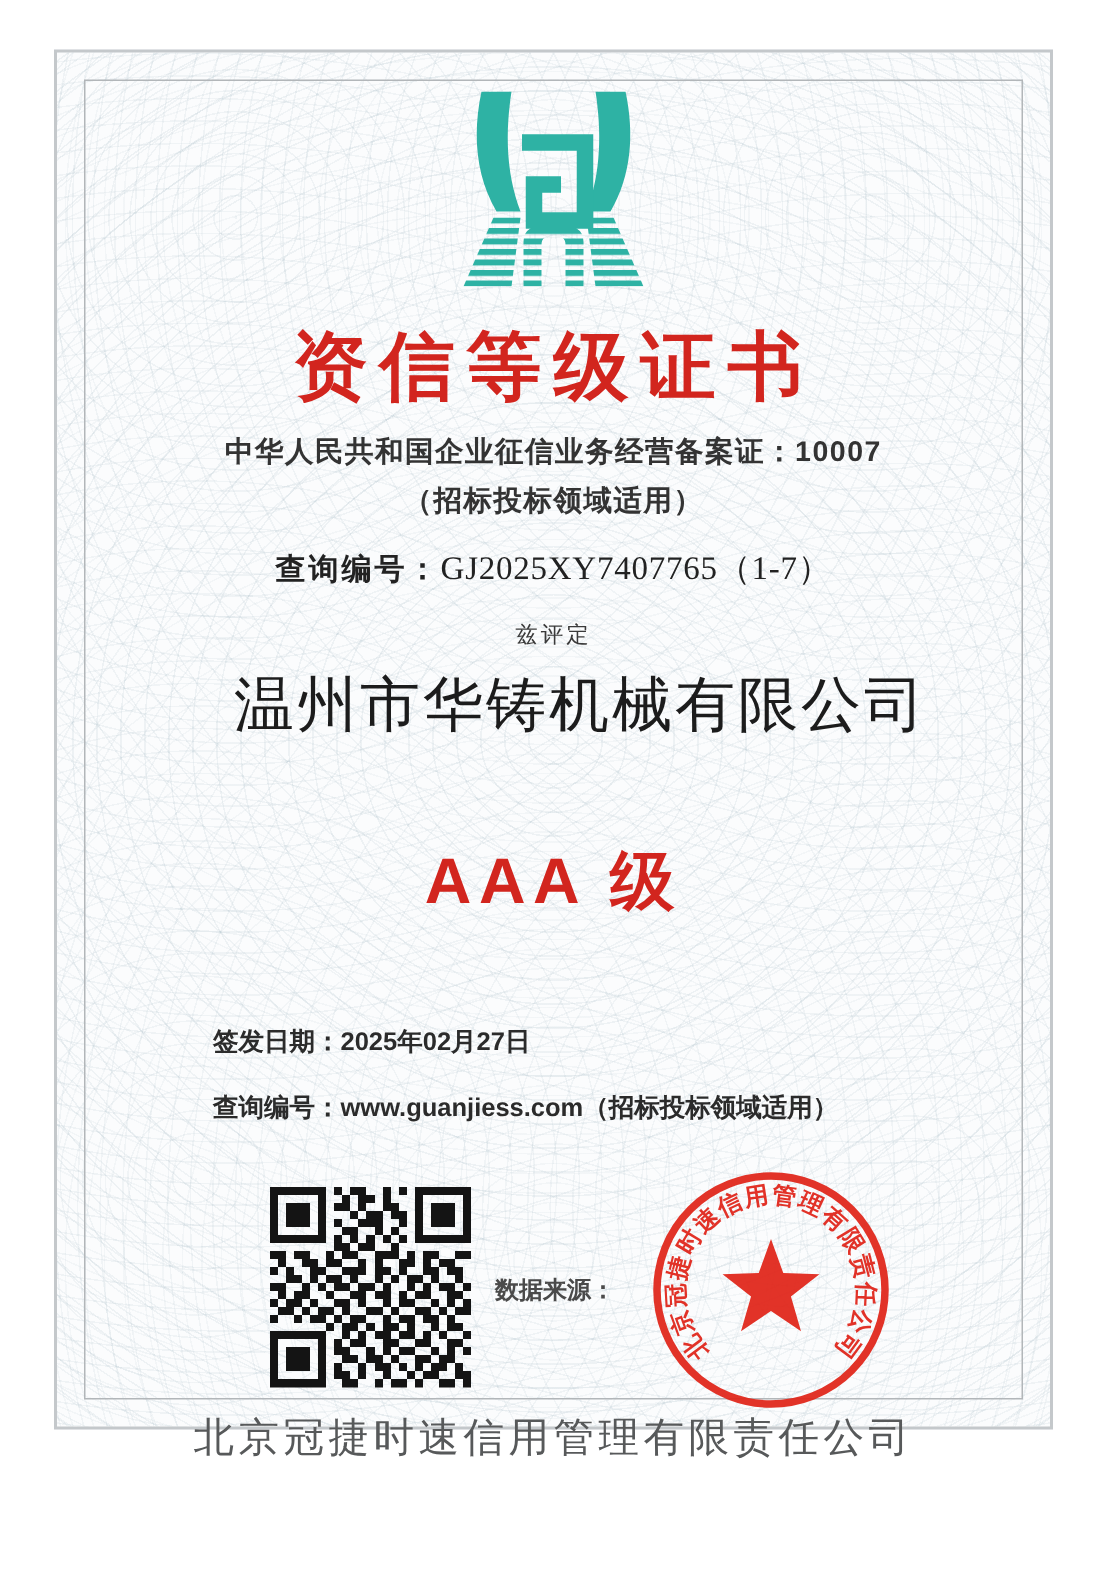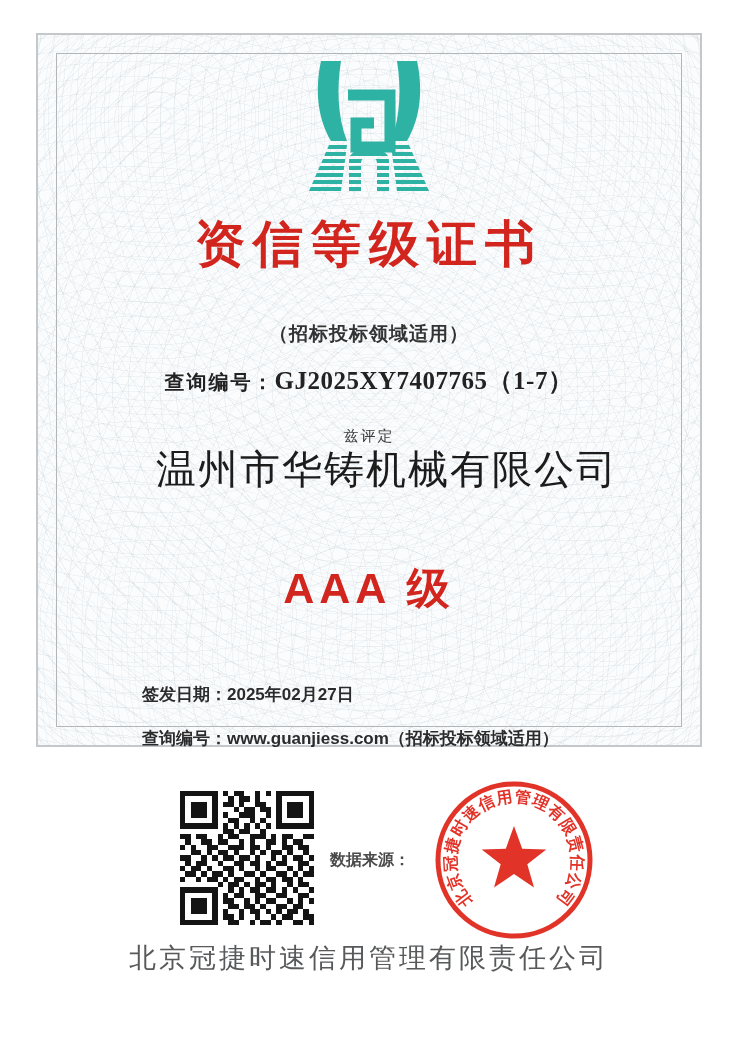--- a/index.html
+++ b/index.html
@@ -2,21 +2,21 @@
 <html><head>
 <meta charset="utf-8">
 <style>
   html,body{margin:0;padding:0;}
   body{
     width:740px;height:1046px;position:relative;background:#ffffff;
     font-family:"Liberation Sans","DejaVu Sans",sans-serif;
     overflow:hidden;
   }
   .certificate{
-    position:absolute;left:36px;top:33px;width:666px;height:714px;
+    position:absolute;left:36px;top:33px;width:666px;height:920px;
     box-sizing:border-box;border:2px solid #c4c8cb;
     background-color:#fbfcfd;
     background-image:
       repeating-radial-gradient(circle at 50% 50%, rgba(168,188,198,0.16) 0 1px, transparent 1px 16px),
       repeating-radial-gradient(circle at 18% 12%, rgba(168,188,198,0.14) 0 1px, transparent 1px 14px),
       repeating-radial-gradient(circle at 82% 12%, rgba(168,188,198,0.14) 0 1px, transparent 1px 14px),
       repeating-radial-gradient(circle at 14% 82%, rgba(168,188,198,0.13) 0 1px, transparent 1px 15px),
       repeating-radial-gradient(circle at 86% 84%, rgba(168,188,198,0.13) 0 1px, transparent 1px 15px),
       repeating-radial-gradient(circle at 50% 12%, rgba(168,188,198,0.10) 0 1px, transparent 1px 13px),
       repeating-radial-gradient(circle at 50% 88%, rgba(168,188,198,0.10) 0 1px, transparent 1px 13px);
@@ -31,23 +31,23 @@
   .cert-title{
     top:184px;font-size:50px;font-weight:bold;letter-spacing:8px;
     color:#d2251e;line-height:1;
   }
   .reg-line{top:253px;font-size:19px;font-weight:bold;color:#333333;letter-spacing:1px;}
   .scope-line{top:286px;font-size:19px;font-weight:bold;color:#333333;letter-spacing:1px;}
   .serial-line{top:329px;font-size:20px;color:#222222;}
   .serial-line .label{font-weight:bold;letter-spacing:2px;margin-top:28px;}
   .serial-line .number{
     font-family:"Liberation Serif","DejaVu Serif",serif;
-    font-weight:bold;font-size:25px;letter-spacing:0.5px;
-  }
-  .hereby{top:392px;font-size:15px;color:#3a3a3a;letter-spacing:2px;}
+    font-weight:normal;font-size:22px;letter-spacing:0.5px;
+  }
+  .hereby{top:379px;font-size:15px;color:#3a3a3a;letter-spacing:2px;}
   .company-name{
     top:413px;font-size:40px;color:#1c1c1c;letter-spacing:2px;
     font-family:"Liberation Serif","DejaVu Serif",serif;line-height:1.1;padding-left:36px;
   }
   .rating{
     top:528px;font-size:43px;font-weight:bold;color:#d2251e;
     letter-spacing:5px;line-height:1.2;
   }
   .dates-row{
     top:648px;left:104px;right:134px;display:flex;
@@ -79,20 +79,21 @@
       <use href="#lcurve" transform="translate(136,0) scale(-1,1)"></use>
       <path d="M47,34 H89 V86 H55 V62 H73" fill="none" stroke="#2eb2a4" stroke-width="11"></path>
       <polygon points="28,84 46,84 40,130 8,130" fill="url(#st)"></polygon>
       <polygon points="108,84 90,84 96,130 128,130" fill="url(#st)"></polygon>
       <path d="M48,130 V100 Q48,88 68,88 Q88,88 88,100 V130 H76 V102 Q76,96 68,96 Q60,96 60,102 V130 Z" fill="url(#st)"></path>
     </svg>
   </div>
 
   <div class="abs centered cert-title">资信等级证书</div>
 
+  <div class="abs centered reg-line">中华人民共和国企业征信业务经营备案证：10007</div>
 
   <div class="abs centered scope-line">（招标投标领域适用）</div>
 
   <div class="abs centered serial-line">
     <span class="label">查询编号：</span><span class="number">GJ2025XY7407765（1-7）</span>
   </div>
 
   <div class="abs centered hereby">兹评定</div>
 
   <div class="abs centered company-name">温州市华铸机械有限公司</div>

